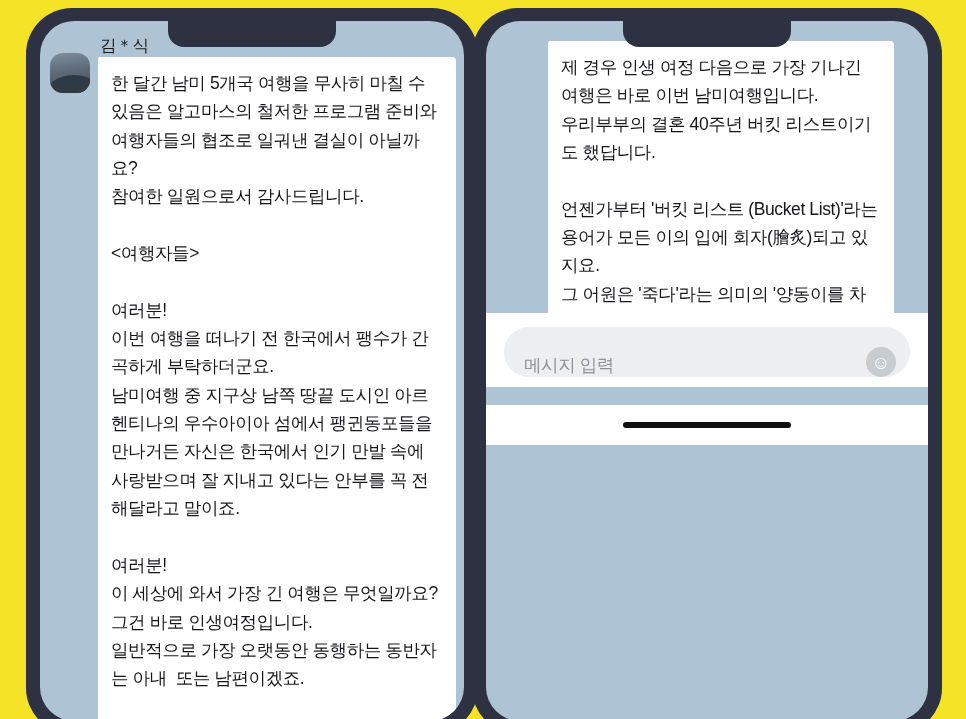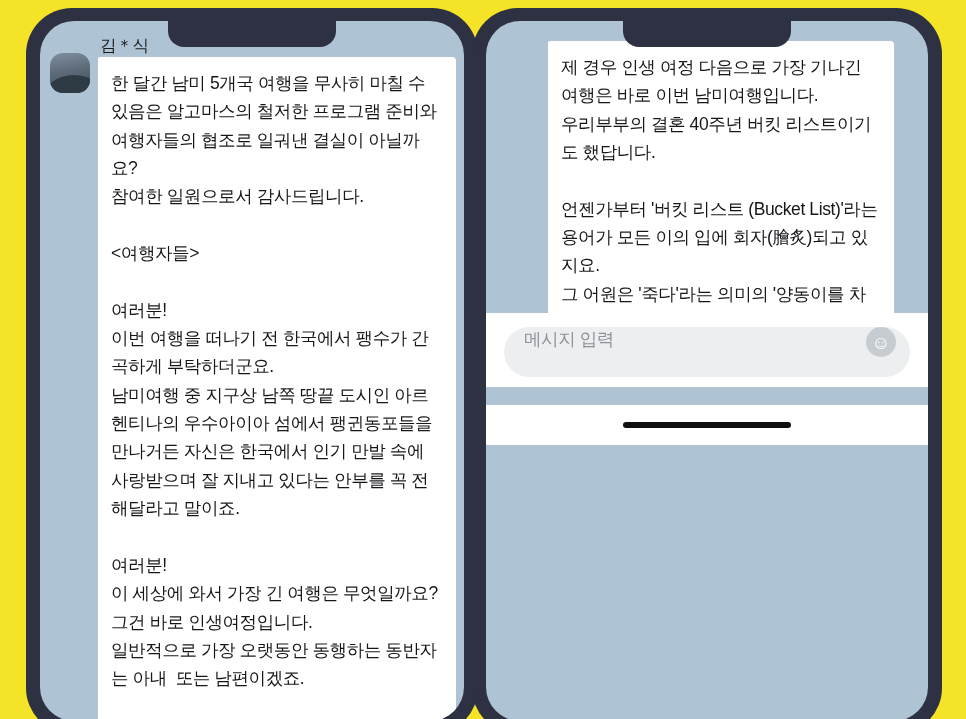--- a/index.html
+++ b/index.html
@@ -153,21 +153,21 @@
   .input-bar-wrap {
     position: absolute;
     left: 0;
     right: 0;
     top: 292px;
     background: #ffffff;
     padding: 14px 18px 10px 18px;
   }
   .input-bar {
     display: flex;
-    align-items: flex-start;
+    align-items: flex-end;
     background: #eceef0;
     border-radius: 26px;
     height: 50px;
     padding: 0 14px 0 20px;
   }
   .input-placeholder {
     flex: 1 1 auto;
     font-size: 17.5px;
     color: #8d9299;
     letter-spacing: -0.4px;

